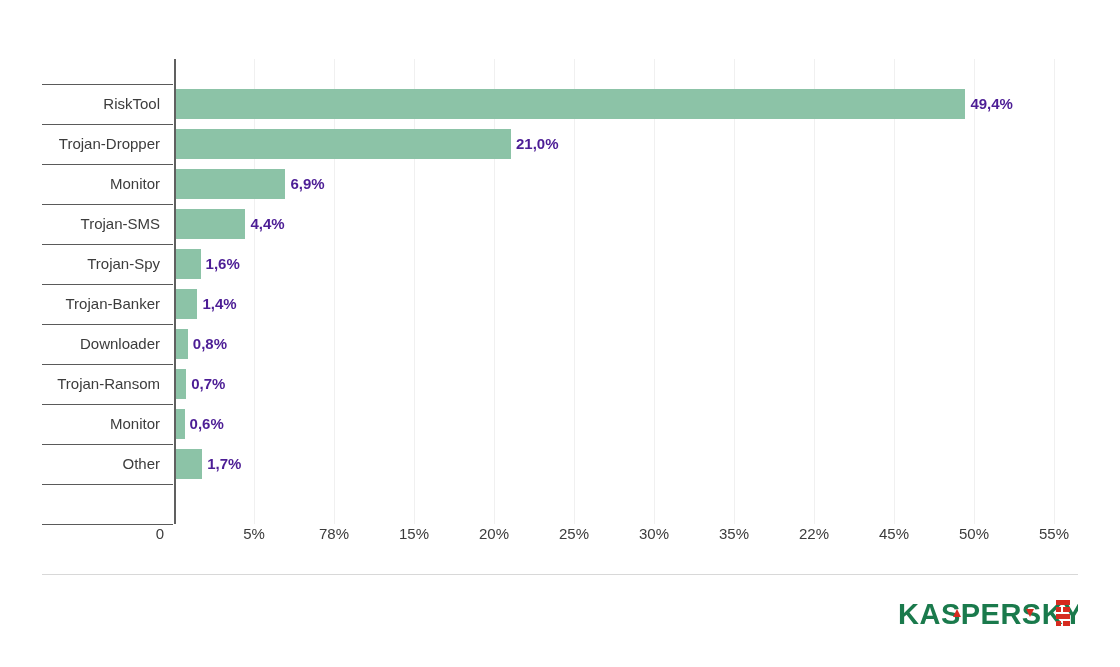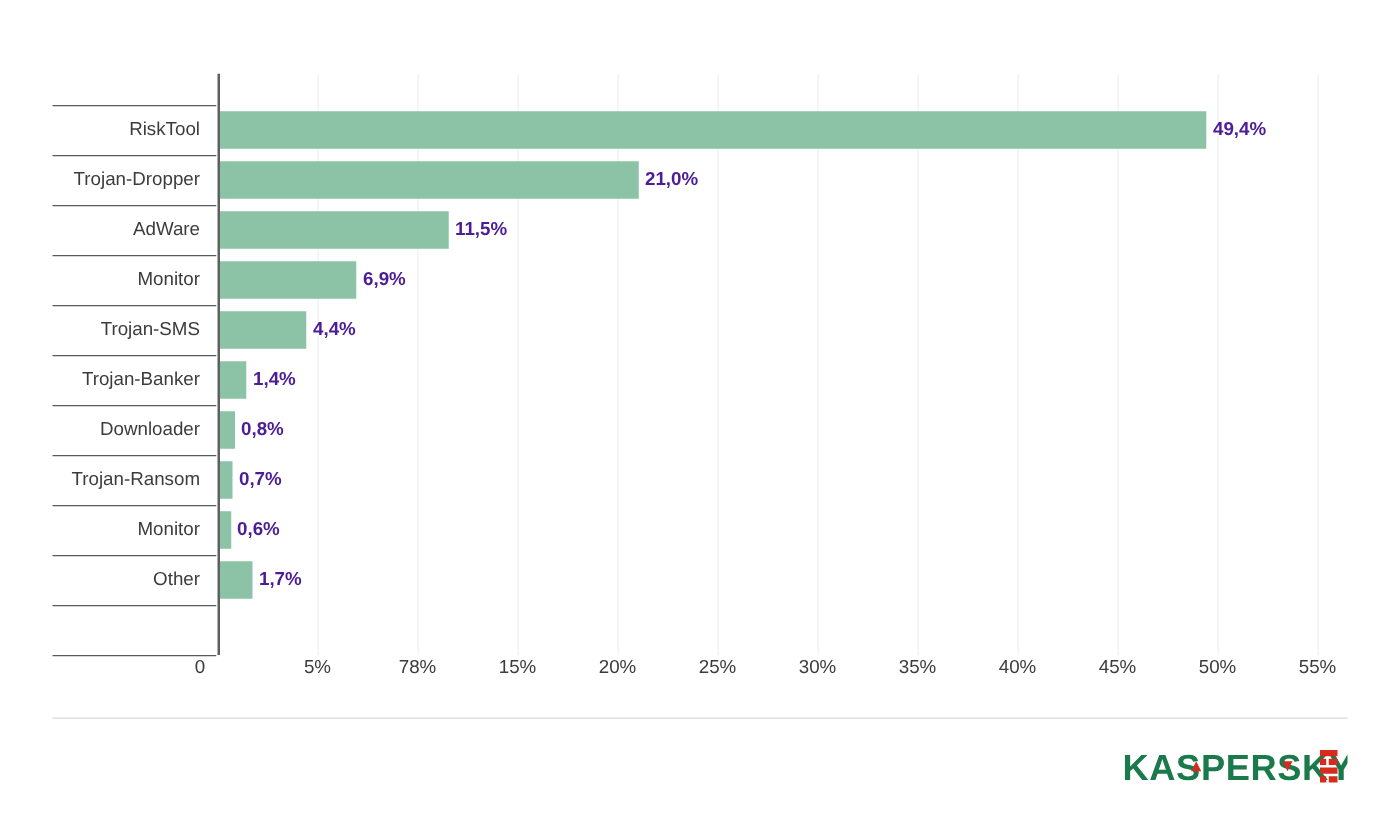--- a/index.html
+++ b/index.html
@@ -183,38 +183,38 @@
           </div>
         </div>
         <div class="row">
           <div class="row-label">Trojan-Dropper</div>
           <div class="bar-wrap">
             <div class="bar" style="width: 336px; background: rgb(140, 195, 167);"></div>
             <div class="bar-value">21,0%</div>
           </div>
         </div>
         <div class="row">
-          <div class="row-label">AdWare</div>
-          <div class="bar-wrap">
-            <div class="bar" style="width: 184px; background: rgb(140, 195, 167);"></div>
-            <div class="bar-value">11,5%</div>
-          </div>
-        </div>
-        <div class="row">
           <div class="row-label">Monitor</div>
           <div class="bar-wrap">
             <div class="bar" style="width: 110.4px; background: rgb(140, 195, 167);"></div>
             <div class="bar-value">6,9%</div>
           </div>
         </div>
         <div class="row">
           <div class="row-label">Trojan-SMS</div>
           <div class="bar-wrap">
             <div class="bar" style="width: 70.4px; background: rgb(140, 195, 167);"></div>
             <div class="bar-value">4,4%</div>
+          </div>
+        </div>
+        <div class="row">
+          <div class="row-label">Trojan-Spy</div>
+          <div class="bar-wrap">
+            <div class="bar" style="width: 25.6px; background: rgb(140, 195, 167);"></div>
+            <div class="bar-value">1,6%</div>
           </div>
         </div>
         <div class="row">
           <div class="row-label">Trojan-Banker</div>
           <div class="bar-wrap">
             <div class="bar" style="width: 22.4px; background: rgb(140, 195, 167);"></div>
             <div class="bar-value">1,4%</div>
           </div>
         </div>
         <div class="row">
@@ -249,21 +249,21 @@
 
     <div class="xaxis">
         <div class="xtick" style="left: 160px;">0</div>
         <div class="xtick" style="left: 254px;">5%</div>
         <div class="xtick" style="left: 334px;">78%</div>
         <div class="xtick" style="left: 414px;">15%</div>
         <div class="xtick" style="left: 494px;">20%</div>
         <div class="xtick" style="left: 574px; text-align: center;">25%</div>
         <div class="xtick" style="left: 654px;">30%</div>
         <div class="xtick" style="left: 734px;">35%</div>
-        <div class="xtick" style="left: 814px;">40%</div>
+        <div class="xtick" style="left: 814px;">22%</div>
         <div class="xtick" style="left: 894px;">45%</div>
         <div class="xtick" style="left: 974px;">50%</div>
         <div class="xtick" style="left: 1054px;">55%</div>
       </div>
 
   </div>
 
   <div class="footer-rule"></div>
 
   <div class="brand">

